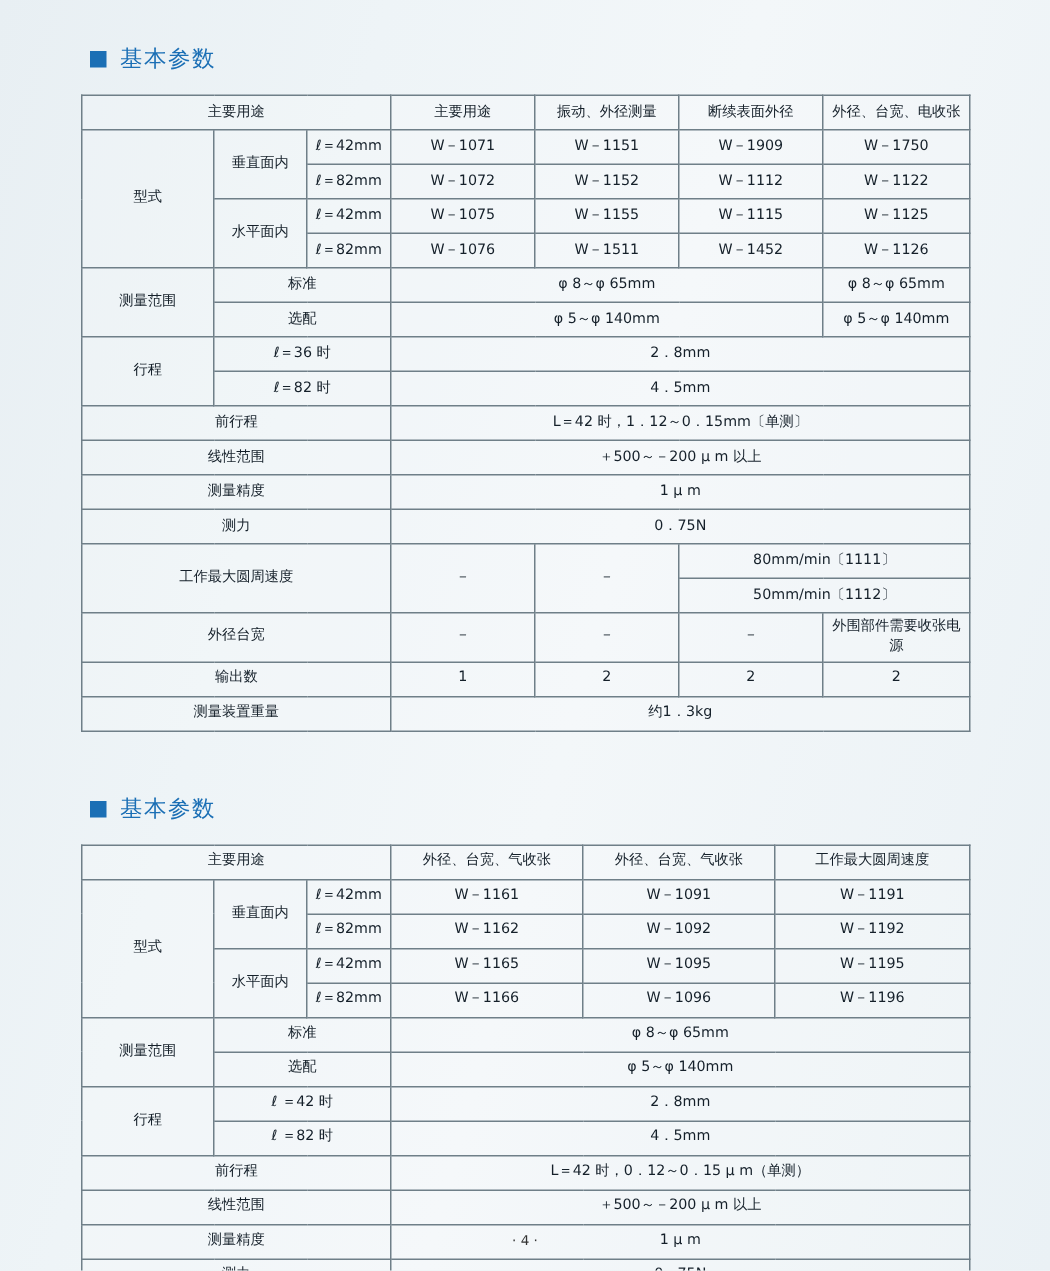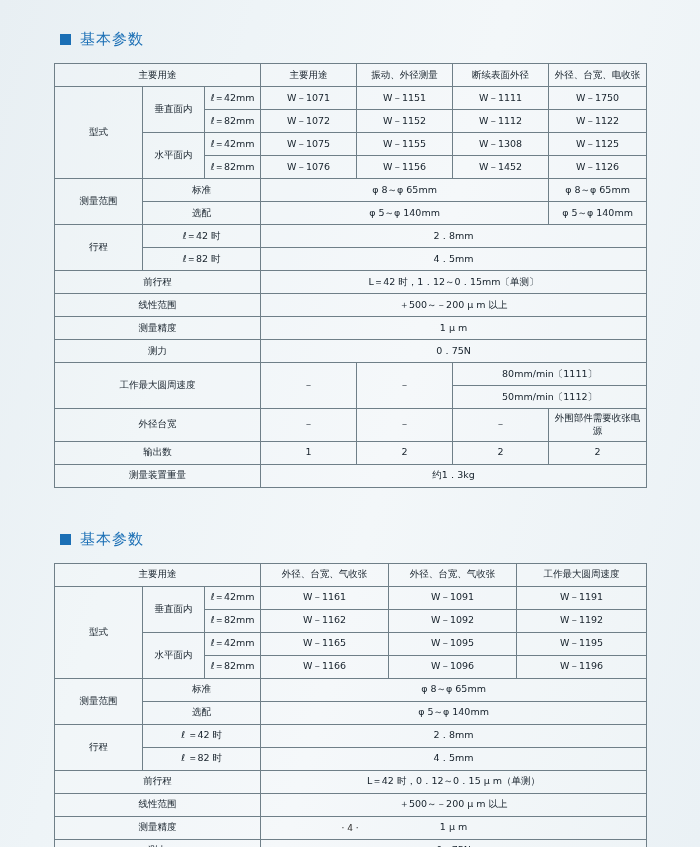--- a/index.html
+++ b/index.html
@@ -141,61 +141,61 @@
           <td>断续表面外径</td>
           <td>外径、台宽、电收张</td>
         </tr>
 
         <tr>
           <td class="lbl-left" rowspan="4">型式</td>
           <td class="sub" rowspan="2">垂直面内</td>
           <td class="sub nowrap">ℓ＝42mm</td>
           <td>W－1071</td>
           <td>W－1151</td>
-          <td>W－1111</td>
+          <td>W－1909</td>
           <td>W－1750</td>
         </tr>
         <tr>
           <td class="sub nowrap">ℓ＝82mm</td>
           <td>W－1072</td>
           <td>W－1152</td>
           <td>W－1112</td>
           <td>W－1122</td>
         </tr>
         <tr>
           <td class="sub" rowspan="2">水平面内</td>
           <td class="sub nowrap">ℓ＝42mm</td>
           <td>W－1075</td>
           <td>W－1155</td>
-          <td>W－1308</td>
+          <td>W－1115</td>
           <td>W－1125</td>
         </tr>
         <tr>
           <td class="sub nowrap">ℓ＝82mm</td>
           <td>W－1076</td>
-          <td>W－1156</td>
+          <td>W－1511</td>
           <td>W－1452</td>
           <td>W－1126</td>
         </tr>
 
         <tr>
           <td class="lbl-left" rowspan="2">测量范围</td>
           <td class="sub" colspan="2">标准</td>
           <td colspan="3">φ 8～φ 65mm</td>
           <td>φ 8～φ 65mm</td>
         </tr>
         <tr>
           <td class="sub" colspan="2">选配</td>
           <td colspan="3">φ 5～φ 140mm</td>
           <td>φ 5～φ 140mm</td>
         </tr>
 
         <tr>
           <td class="lbl-left" rowspan="2">行程</td>
-          <td class="sub nowrap" colspan="2">ℓ＝42 时</td>
+          <td class="sub nowrap" colspan="2">ℓ＝36 时</td>
           <td colspan="4">2．8mm</td>
         </tr>
         <tr>
           <td class="sub nowrap" colspan="2">ℓ＝82 时</td>
           <td colspan="4">4．5mm</td>
         </tr>
 
         <tr>
           <td class="lbl-left" colspan="3">前行程</td>
           <td colspan="4">L＝42 时，1．12～0．15mm〔单测〕</td>

